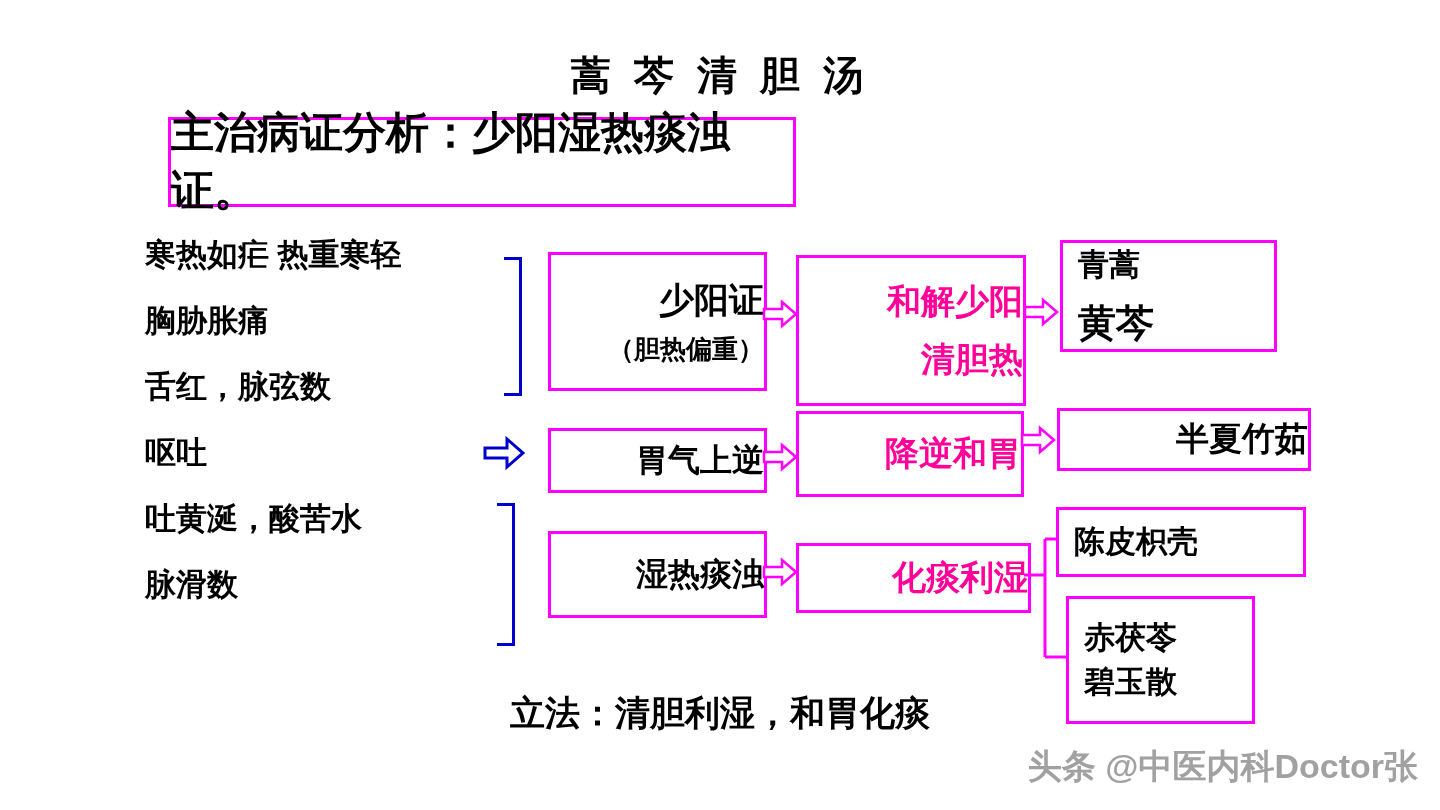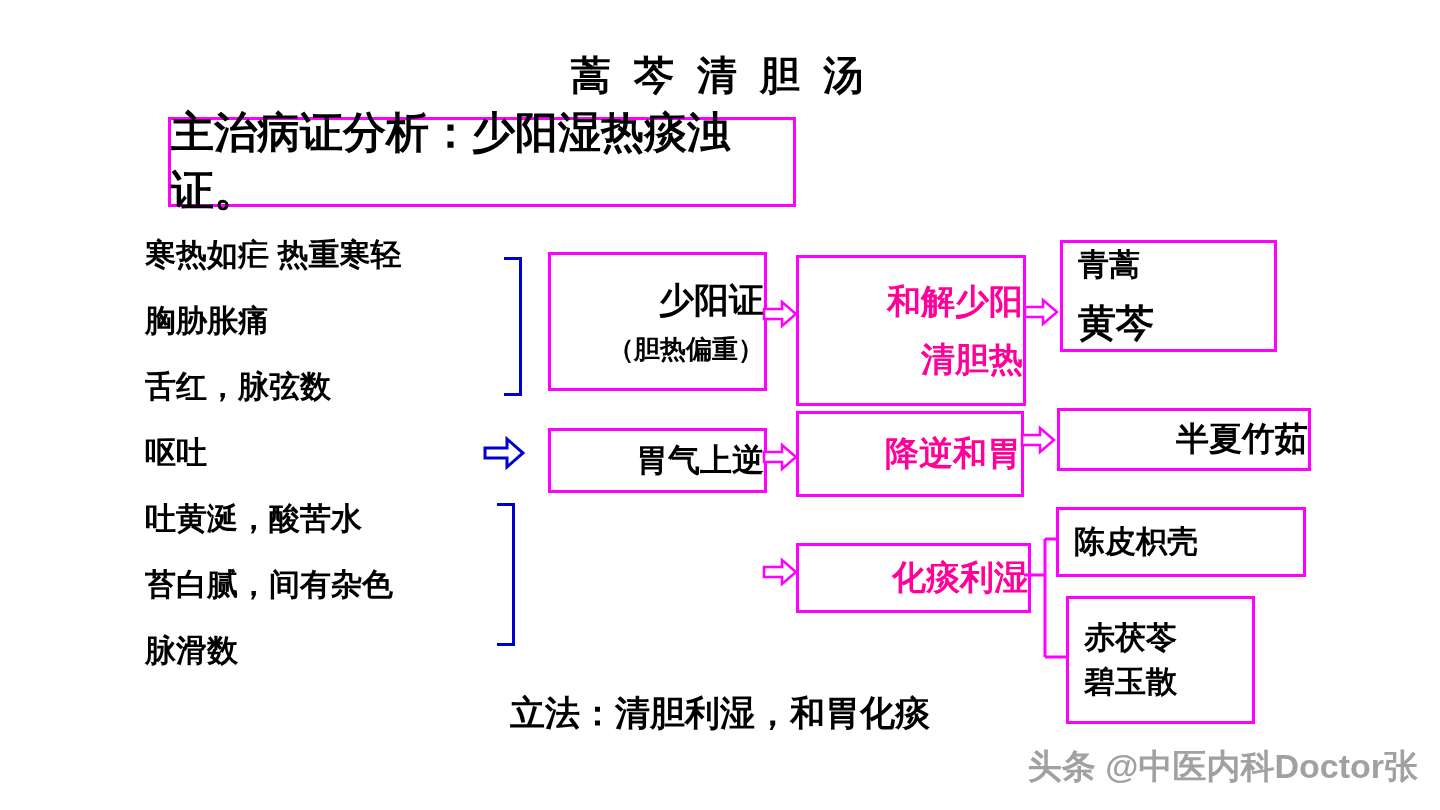--- a/index.html
+++ b/index.html
@@ -104,21 +104,20 @@
   <div class="ind-box">
     <span>主治病证分析：少阳湿热痰浊证。</span>
   </div>
 
   <div class="symptoms">
     <div class="sym">寒热如疟 热重寒轻</div>
     <div class="sym">胸胁胀痛</div>
     <div class="sym">舌红，脉弦数</div>
     <div class="sym">呕吐</div>
     <div class="sym">吐黄涎，酸苦水</div>
-    <div class="sym">苔白腻，间有杂色</div>
     <div class="sym">脉滑数</div>
   </div>
 
   <div class="bracket" style="left:504px;top:257px;width:15px;height:133px"></div>
   <div class="bracket" style="left:497px;top:503px;width:15px;height:137px"></div>
 
   <svg class="arrow" style="left:483px;top:435px" width="42" height="36" viewBox="0 0 42 36">
     <polygon points="2,13 24,13 24,4 40,18 24,32 24,23 2,23" fill="#ffffff" stroke="#0000CD" stroke-width="3" stroke-linejoin="miter"></polygon>
   </svg>
 
@@ -152,20 +151,21 @@
   </svg>
 
   <div class="box accent" style="left:796px;top:411px;width:222px;height:80px;font-size:34px">降逆和胃</div>
 
   <svg class="arrow" style="left:1020px;top:424px" width="36" height="32" viewBox="0 0 36 32">
     <polygon points="2,11 20,11 20,4 34,16 20,28 20,21 2,21" fill="#ffffff" stroke="#FF00FF" stroke-width="2.5" stroke-linejoin="miter"></polygon>
   </svg>
 
   <div class="box" style="left:1057px;top:408px;width:248px;height:57px;font-size:33px">半夏竹茹</div>
 
+  <div class="box" style="left:548px;top:531px;width:213px;height:81px;font-size:32px">湿热痰浊</div>
 
   <svg class="arrow" style="left:762px;top:556px" width="36" height="32" viewBox="0 0 36 32">
     <polygon points="2,11 20,11 20,4 34,16 20,28 20,21 2,21" fill="#ffffff" stroke="#FF00FF" stroke-width="2.5" stroke-linejoin="miter"></polygon>
   </svg>
 
   <div class="box accent" style="left:796px;top:543px;width:229px;height:64px;font-size:34px">化痰利湿</div>
 
   <svg class="arrow" style="left:1024px;top:536px" width="46" height="126" viewBox="0 0 46 126">
     <path d="M0,39 H21 M21,3 V121 M21,3 H33 M21,121 H43" stroke="#FF00FF" stroke-width="3" fill="none"></path>
   </svg>

